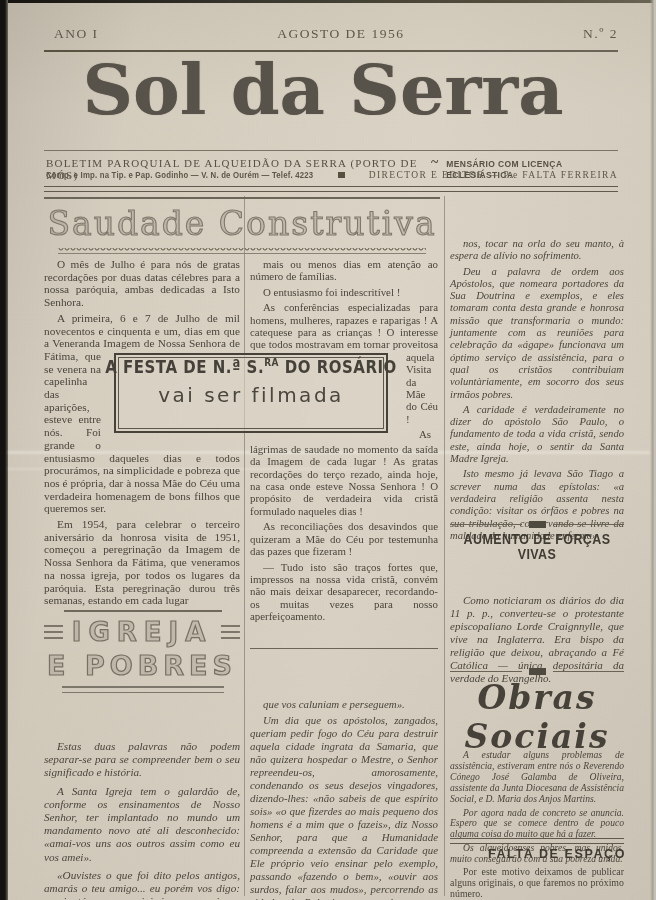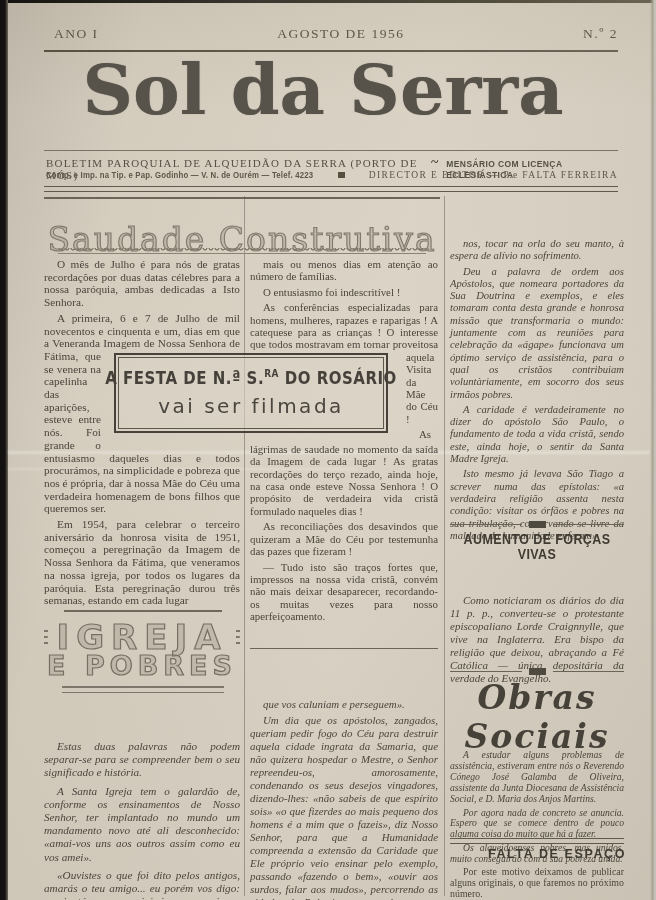--- a/index.html
+++ b/index.html
@@ -32,50 +32,50 @@
   .infodot{width:7px;height:6px;background:#55503f;}
   .director{font-size:9.5px;letter-spacing:1.4px;color:#5d5749;}
   .r-dbl{left:44px;right:38px;top:186px;height:4px;border-top:1.6px solid #5f5a4c;border-bottom:1.6px solid #5f5a4c;background:none;}
 
   
   .vrule{position:absolute;top:196px;bottom:4px;width:1px;background:rgba(108,102,90,.55);}
   .v1{left:244px;} .v2{left:444px;}
 
   
   .r-headline-top{left:44px;width:396px;top:197px;height:1.6px;background:#6b6558;}
-  .headline{position:absolute;left:44px;width:396px;top:220px;text-align:center;
+  .headline{position:absolute;left:44px;width:396px;top:204px;text-align:center;
     font-family:"DejaVu Serif",serif;font-size:33px;letter-spacing:2px;line-height:40px;
     color:rgba(133,126,113,.28);-webkit-text-stroke:1.1px #7f786b;}
   .wave{position:absolute;left:58px;width:368px;top:248px;height:5px;
     background-image:radial-gradient(circle 2.6px at 3px 0px, rgba(0,0,0,0) 1.3px, #837c6d 1.5px, #837c6d 2.4px, rgba(0,0,0,0) 2.7px);
     background-size:6px 5px;background-repeat:repeat-x;border-bottom:1px solid #8a8375;}
 
   
   .col{position:absolute;text-align:justify;}
   .col p{margin:0 0 3px;text-indent:13px;}
   .rm{font-size:11.3px;line-height:12.7px;}
   .it{font-style:italic;margin-top:40px;}
   #col1-main{left:44px;top:258px;width:196px;font-size:11.3px;line-height:12.7px;}
   #col2-main{left:250px;top:258px;width:188px;font-size:10.9px;line-height:12.4px;}
   .spacer-r{float:right;width:132px;height:86px;margin:2px 0 4px 7px;}
   .spacer-l{float:left;width:148px;height:86px;margin:2px 8px 4px 0;}
 
   
   .adbox{position:absolute;left:114px;top:353px;width:270px;height:76px;border:2.4px solid #46423a;background:rgba(218,211,198,.6);}
-  .adbox-inner{position:absolute;inset:2px;border:1px solid #5c574b;display:flex;flex-direction:column;justify-content:center;align-items:center;gap:7px;}
+  .adbox-inner{position:absolute;inset:2px;border:1px solid #5c574b;display:flex;flex-direction:column;align-items:center;gap:7px;}
   .ad-title{font-family:"DejaVu Sans",sans-serif;font-weight:bold;font-size:15px;letter-spacing:0.5px;color:#45413a;transform:scaleY(1.2);white-space:nowrap;}
   .ad-title sup{font-size:9px;}
   .ad-sub{font-family:"DejaVu Sans",sans-serif;font-size:20px;letter-spacing:2.5px;color:#4a463e;}
 
   
   .r-igreja-top{left:64px;width:158px;top:610px;height:2px;background:#6f695c;}
   .igreja-l1{position:absolute;left:44px;width:196px;top:617px;display:flex;align-items:center;justify-content:center;gap:9px;}
   .tri{width:30px;height:10px;border-top:2px solid #7d766a;border-bottom:2px solid #7d766a;
     background:linear-gradient(#7d766a,#7d766a) center/100% 2px no-repeat;}
-  .igreja-word{font-family:"DejaVu Sans",sans-serif;font-weight:bold;font-size:34px;letter-spacing:7px;
+  .igreja-word{font-family:"DejaVu Sans",sans-serif;font-weight:bold;font-size:26px;letter-spacing:7px;
     color:rgba(125,118,106,.22);-webkit-text-stroke:1.2px #776f62;}
   .igreja-l2{position:absolute;left:44px;width:196px;top:650px;text-align:center;}
   .igreja-l2 .igreja-word{font-size:27px;letter-spacing:5px;}
   .r-igreja-under{left:62px;width:162px;top:686px;height:4px;border-top:2px solid #7d766a;border-bottom:1px solid #7d766a;background:none;}
   #col1-igreja{left:44px;top:700px;width:196px;font-size:11.2px;line-height:13.2px;}
   #col1-igreja p{margin-bottom:5px;}
 
   
   .r-col2{left:250px;width:188px;top:648px;height:1.4px;background:#6b6558;}
   #col2-cont{left:250px;top:658px;width:188px;font-size:10.9px;line-height:13px;}

